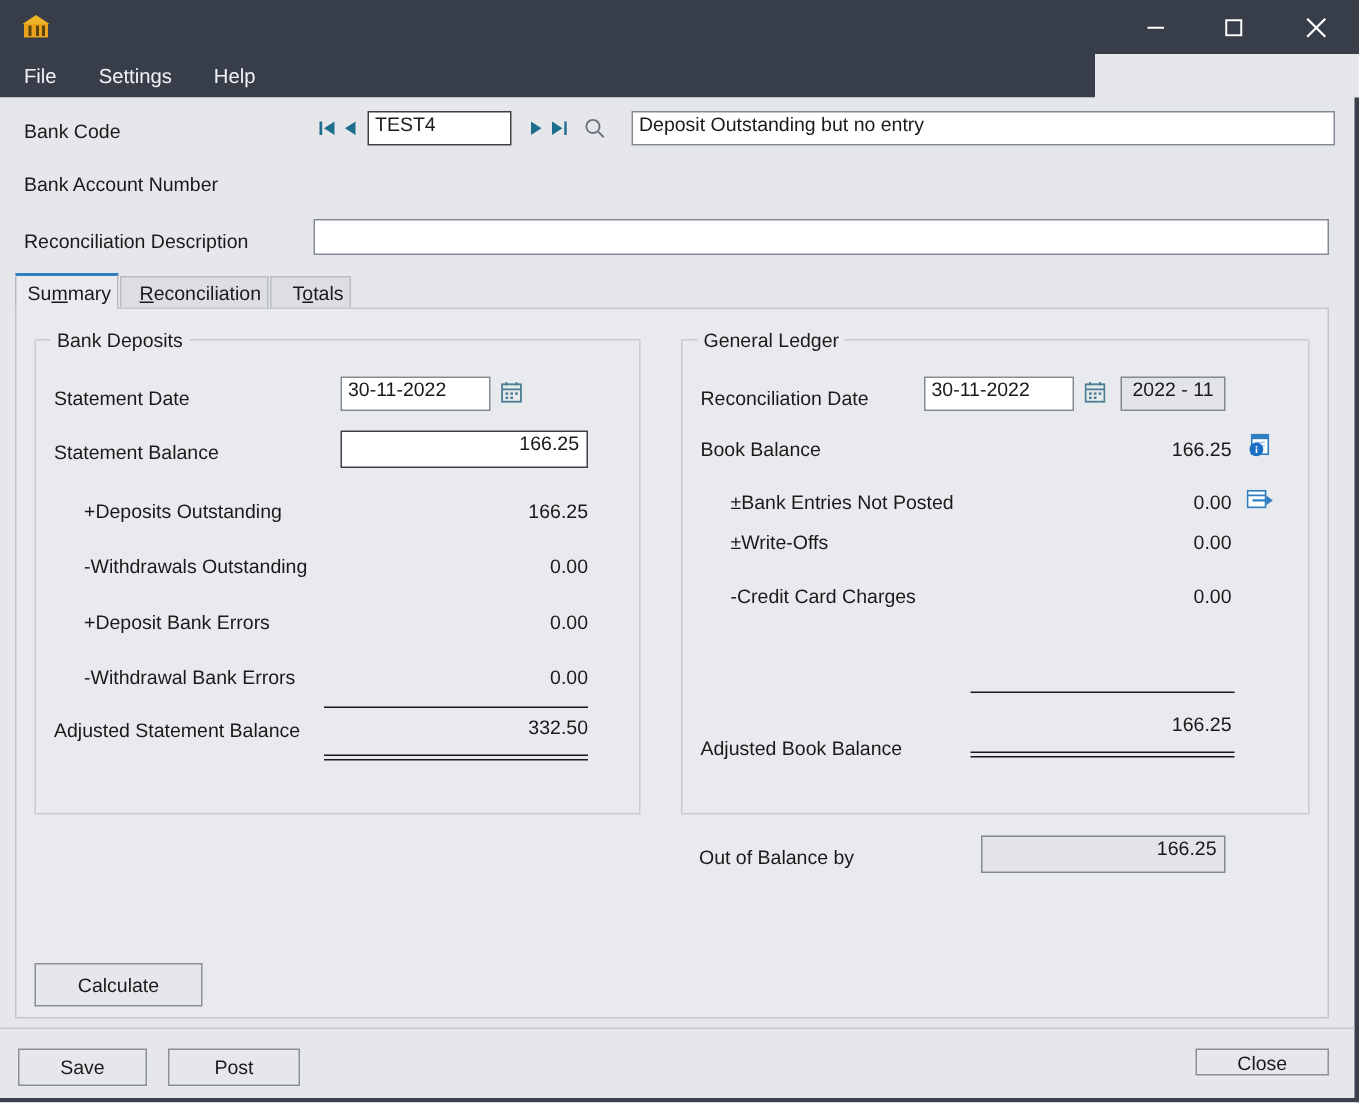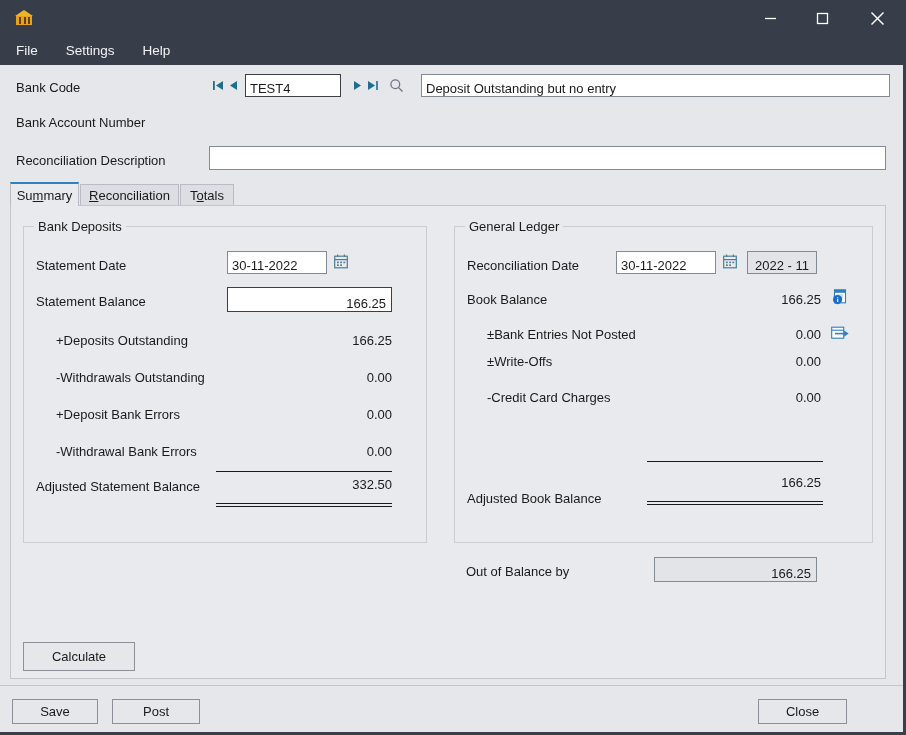--- a/index.html
+++ b/index.html
@@ -75,21 +75,21 @@
     align-items: center;
     justify-content: center;
     color: #ffffff;
   }
   .win-btn svg { display: block; }
 
   
   .menubar {
     position: absolute;
     left: 0; top: 36px;
-    width: 906px; height: 29px;
+    width: 730px; height: 29px;
     background: #373d49;
     display: flex;
     align-items: center;
     padding-left: 16px;
     box-sizing: border-box;
   }
   .menu-item {
     color: #f2f3f5;
     font-size: 13.5px;
     margin-right: 28px;
@@ -125,21 +125,21 @@
   .nav-btn svg { display: block; }
   .input {
     background: #ffffff;
     border: 1px solid #848a92;
     box-sizing: border-box;
     font-family: "Liberation Sans", sans-serif;
     font-size: 13px;
     color: #1a1a1a;
     padding: 0 4px;
     display: flex;
-    align-items: flex-end;
+    align-items: flex-start;
   }
   .input.ro {
     background: #e3e4e8;
   }
   .input.focused {
     border: 1px solid #3c3f44;
   }
   .input.num { justify-content: flex-end; padding-right: 5px; }
   .search-icon { margin-left: 9px; color: #6d7480; }
   .search-icon svg { display: block; }
@@ -152,22 +152,22 @@
   }
   .tab {
     position: absolute;
     top: 0;
     height: 22px;
     box-sizing: border-box;
     font-size: 13px;
     color: #1a1a1a;
     display: flex;
     align-items: center;
-    justify-content: center;
-    padding: 0 12px;
+    justify-content: flex-end;
+    padding: 0 4px;
     background: #dcdee3;
     border: 1px solid #b9bcc4;
     border-bottom: none;
   }
   .tab.active {
     background: #e9eaee;
     border-top: 2px solid #2f7fc1;
     border-left: 1px solid #b9bcc4;
     border-right: 1px solid #b9bcc4;
     height: 24px;
@@ -463,18 +463,18 @@
     </div>
 
     <div class="sep" style="top:620px"></div>
 
     <div class="btn" style="left:12px;top:634px;width:86px;height:25px">
       <span>Save</span>
     </div>
     <div class="btn" style="left:112px;top:634px;width:88px;height:25px">
       <span>Post</span>
     </div>
-    <div class="btn" style="left:758px;top:634px;width:89px;height:25px">
+    <div class="btn" style="left:797px;top:634px;width:89px;height:18px">
       <span>Close</span>
     </div>
 
   </div>
 </div>
 
 </body></html>

